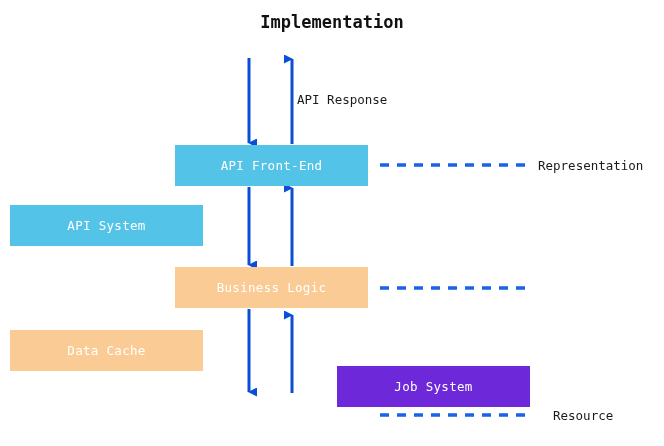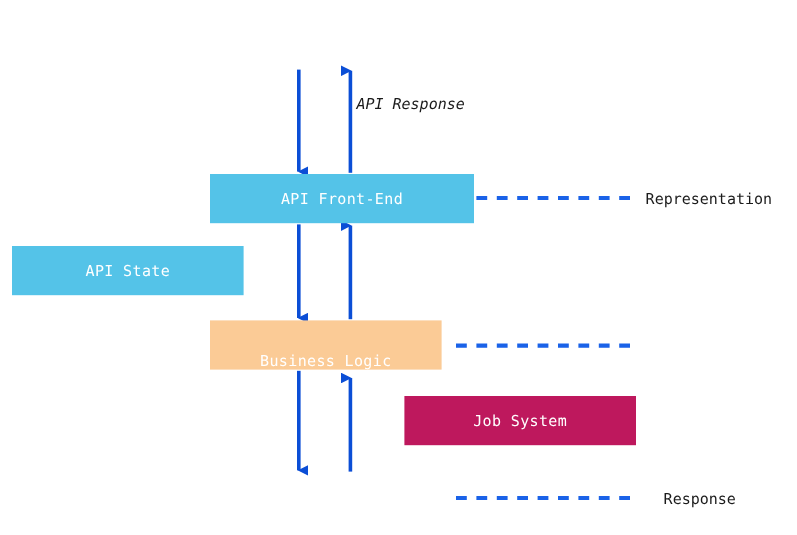--- a/index.html
+++ b/index.html
@@ -33,21 +33,21 @@
     align-items: center;
     justify-content: center;
     color: #ffffff;
     font-size: 12.5px;
     font-family: "DejaVu Sans Mono", "Liberation Mono", monospace;
     box-sizing: border-box;
     letter-spacing: 0.3px;
   }
   .node-cyan   { background: #54c3e8; }
   .node-peach  { background: #fbcb96; }
-  .node-gray   { background: #be185d; }
+  .node-gray   { background: #6d28d9; margin-top: 36px; }
 
   .edge-label {
     position: absolute;
     font-size: 12.5px;
     color: #1b1b1b;
     font-family: "DejaVu Sans Mono", "Liberation Mono", monospace;
     white-space: nowrap;
   }
   .side-label {
     position: absolute;
@@ -63,20 +63,21 @@
     width: 664px;
     height: 446px;
     pointer-events: none;
   }
 </style>
 </head>
 <body>
 
 <div id="diagram-root">
 
+  <div class="title">Implementation</div>
 
   <svg class="overlay" viewBox="0 0 664 446">
     <defs>
       <marker id="arrowhead-down" markerWidth="9" markerHeight="9" refX="4.5" refY="8" orient="auto" markerUnits="userSpaceOnUse">
         <path d="M0,0 L9,0 L4.5,9 Z" fill="#0b4ed6"></path>
       </marker>
       <marker id="arrowhead-up" markerWidth="9" markerHeight="9" refX="4.5" refY="8" orient="auto" markerUnits="userSpaceOnUse">
         <path d="M0,0 L9,0 L4.5,9 Z" fill="#0b4ed6"></path>
       </marker>
     </defs>
@@ -91,36 +92,39 @@
 
     <line x1="249" y1="309" x2="249" y2="392" stroke="#0b4ed6" stroke-width="3" marker-end="url(#arrowhead-down)"></line>
 
     <line x1="292" y1="393" x2="292" y2="315" stroke="#0b4ed6" stroke-width="3" marker-end="url(#arrowhead-up)"></line>
 
     <line x1="380" y1="165" x2="527" y2="165" stroke="#1a62e8" stroke-width="3.5" stroke-dasharray="9 8"></line>
     <line x1="380" y1="288" x2="527" y2="288" stroke="#1a62e8" stroke-width="3.5" stroke-dasharray="9 8"></line>
     <line x1="380" y1="415" x2="527" y2="415" stroke="#1a62e8" stroke-width="3.5" stroke-dasharray="9 8"></line>
   </svg>
 
-  <div class="edge-label" style="left:297px; top:79px;font-style:italic;">API Response</div>
+  <div class="edge-label" style="left:297px; top:92px;">API Response</div>
 
-  <div class="node node-cyan" style="left:175px; top:145px; width:220px; height:41px;">
+  <div class="node node-cyan" style="left:175px; top:145px; width:193px; height:41px;">
     <span>API Front-End</span>
   </div>
 
   <div class="node node-cyan" style="left:10px; top:205px; width:193px; height:41px;">
-    <span>API State</span>
+    <span>API System</span>
   </div>
 
-  <div class="node node-peach" style="left:175px; top:267px; width:193px; height:41px;align-items:flex-end;">
+  <div class="node node-peach" style="left:175px; top:267px; width:193px; height:41px;">
     <span>Business Logic</span>
   </div>
 
+  <div class="node node-peach" style="left:10px; top:330px; width:193px; height:41px;">
+    <span>Data Cache</span>
+  </div>
 
   <div class="node node-gray" style="left:337px; top:330px; width:193px; height:41px;">
     <span>Job System</span>
   </div>
 
 
   <div class="side-label" style="left:538px; top:158px;">Representation</div>
-  <div class="side-label" style="left:553px; top:408px;">Response</div>
+  <div class="side-label" style="left:553px; top:408px;">Resource</div>
 
 </div>
 
 </body></html>

